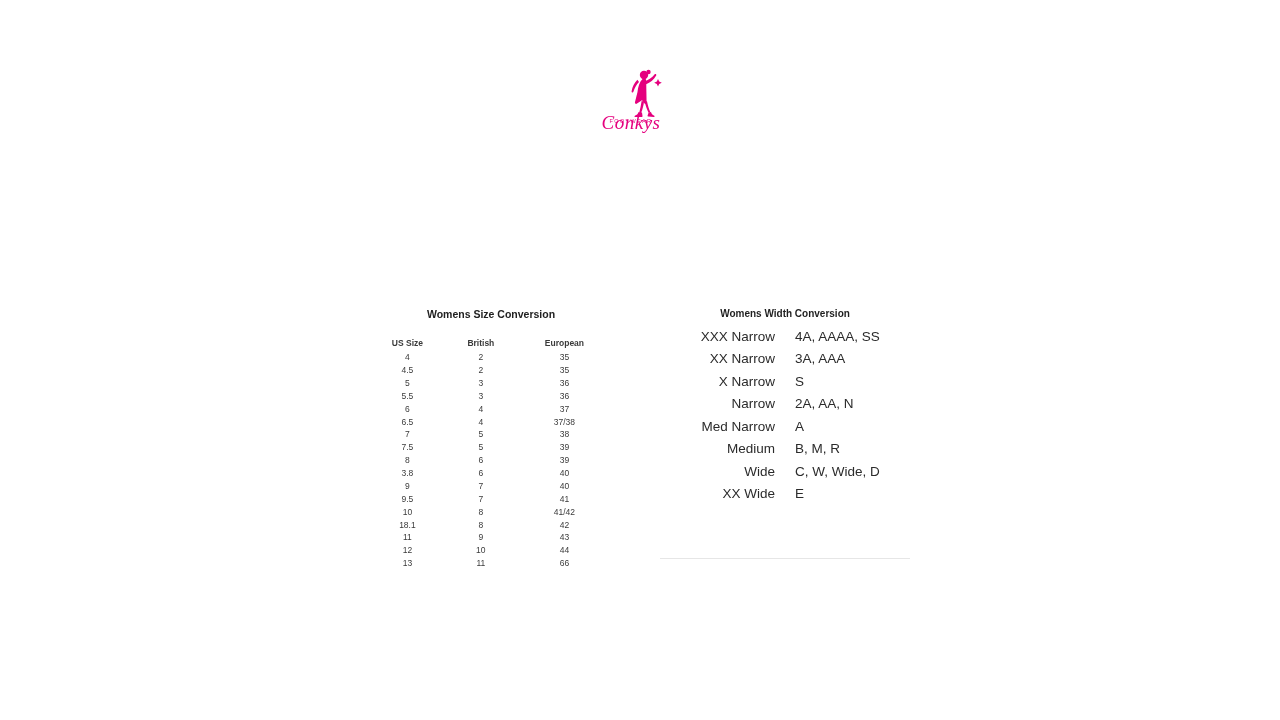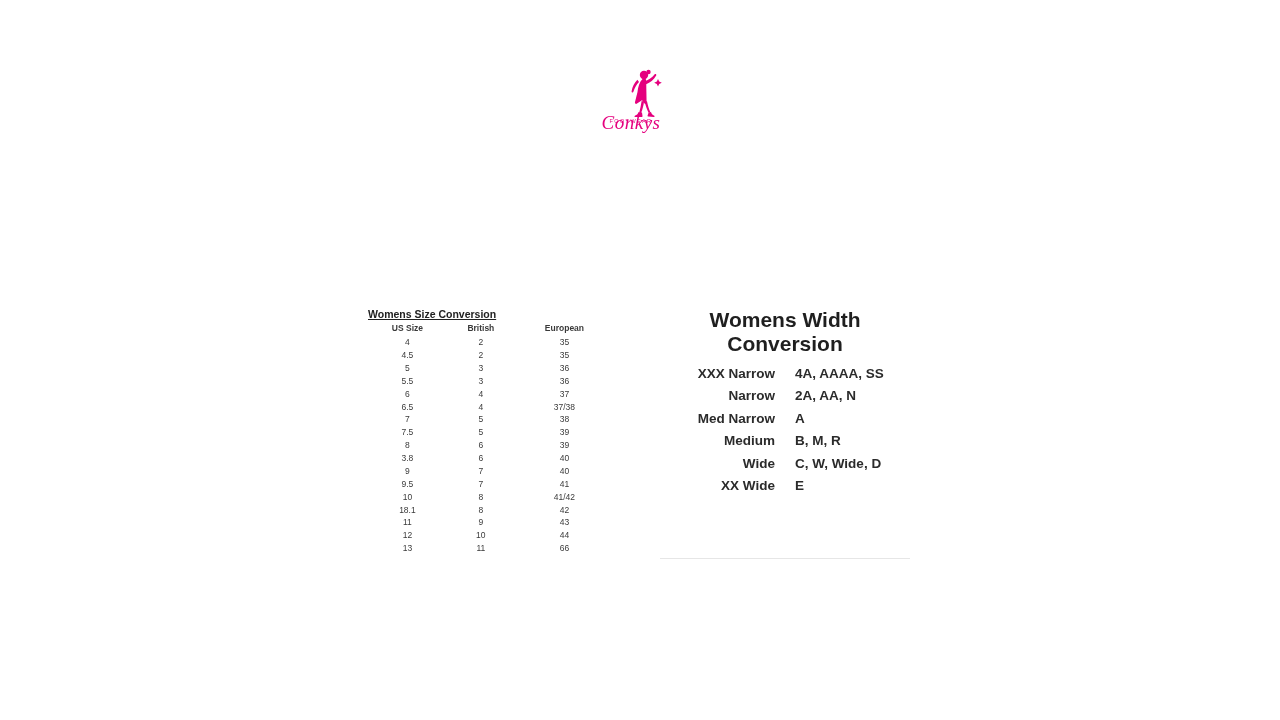--- a/index.html
+++ b/index.html
@@ -62,24 +62,23 @@
   
   .size-table {
     position: absolute;
     left: 368px;
     top: 308px;
     width: 246px;
   }
   .size-title {
     font-size: 10.5px;
     font-weight: bold;
-    text-align: left;
+    text-align: center;
     color: #212121;
-    margin-bottom: 2px;
-    text-decoration: underline;
+    margin-bottom: 17px;
   }
   table.sizes {
     width: 100%;
     border-collapse: collapse;
     font-size: 8.5px;
     color: #3a3a3a;
   }
   table.sizes th {
     font-weight: bold;
     font-size: 8.5px;
@@ -94,36 +93,35 @@
   }
 
   
   .width-table {
     position: absolute;
     left: 660px;
     top: 308px;
     width: 250px;
   }
   .width-title {
-    font-size: 21px;
+    font-size: 10px;
     font-weight: bold;
     text-align: center;
     color: #1f1f1f;
     margin-bottom: 6px;
   }
   table.widths {
     width: 100%;
     border-collapse: collapse;
     font-size: 13.5px;
     color: #2b2b2b;
   }
   table.widths td {
     padding: 1.5px 0;
     line-height: 1.45;
-    font-weight: bold;
   }
   table.widths td.wname {
     text-align: right;
     width: 50%;
     padding-right: 10px;
     white-space: nowrap;
   }
   table.widths td.wval {
     text-align: left;
     width: 50%;
@@ -276,20 +274,28 @@
 
   <div class="width-table">
     <div class="width-title">Womens Width Conversion</div>
     <table class="widths">
       <tbody>
         <tr>
           <td class="wname">XXX Narrow</td>
           <td class="wval">4A, AAAA, SS</td>
         </tr>
         <tr>
+          <td class="wname">XX Narrow</td>
+          <td class="wval">3A, AAA</td>
+        </tr>
+        <tr>
+          <td class="wname">X Narrow</td>
+          <td class="wval">S</td>
+        </tr>
+        <tr>
           <td class="wname">Narrow</td>
           <td class="wval">2A, AA, N</td>
         </tr>
         <tr>
           <td class="wname">Med Narrow</td>
           <td class="wval">A</td>
         </tr>
         <tr>
           <td class="wname">Medium</td>
           <td class="wval">B, M, R</td>

